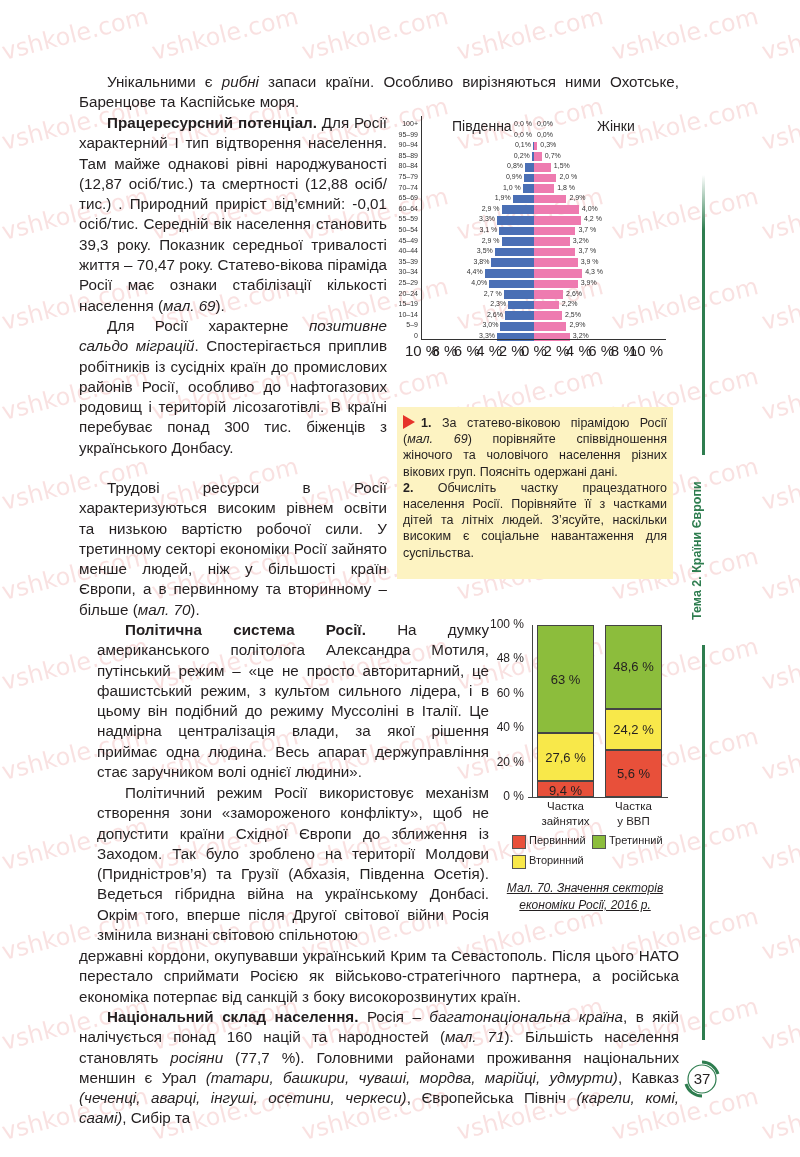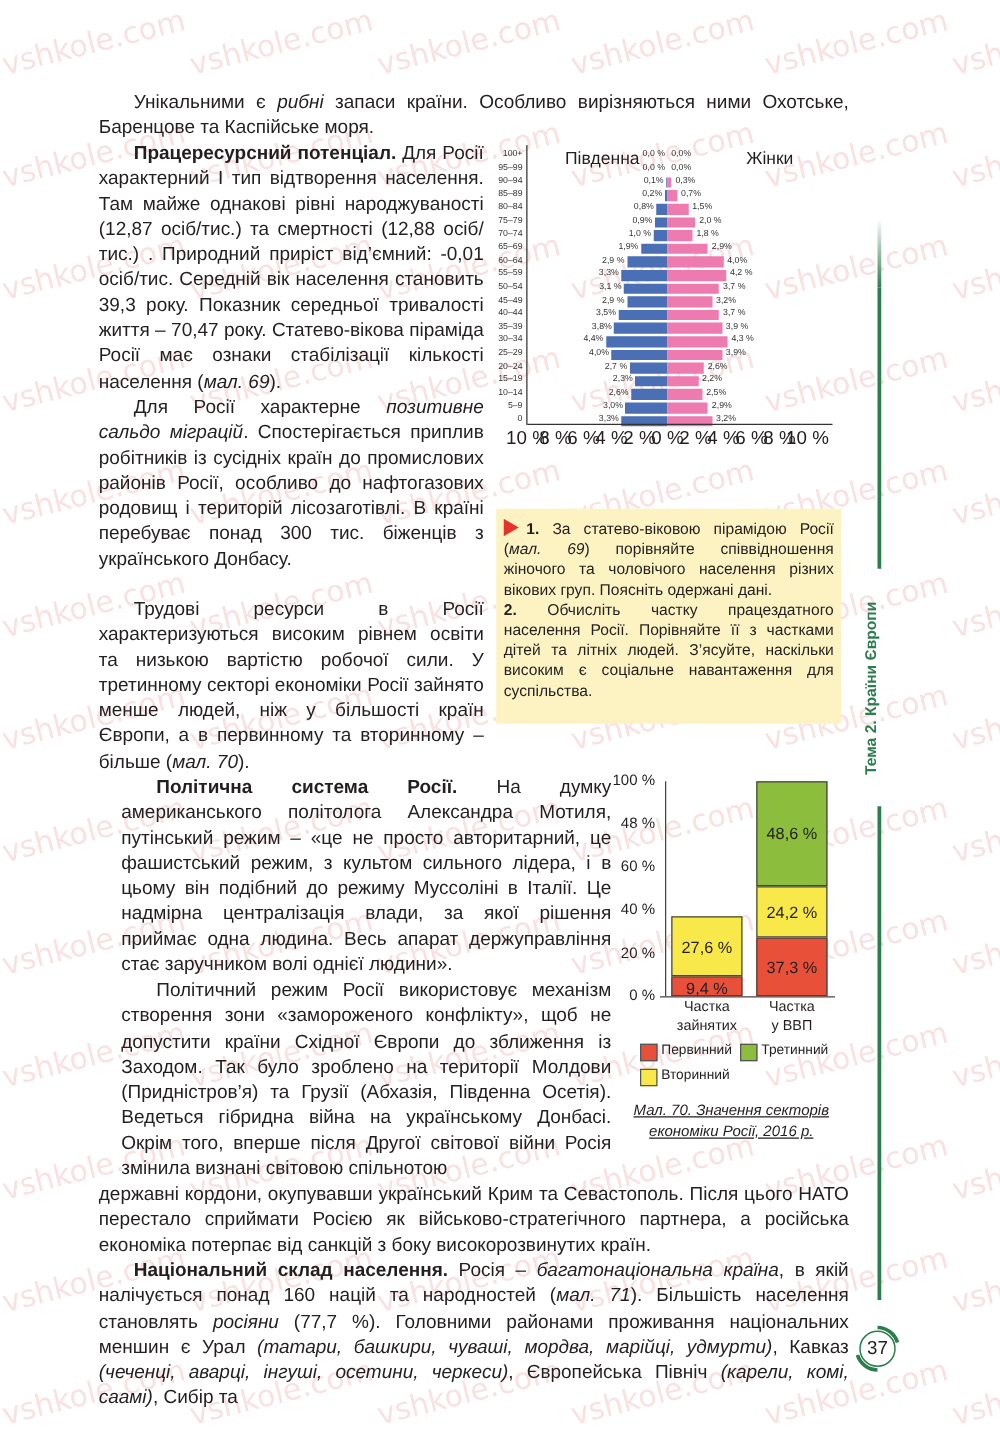--- a/index.html
+++ b/index.html
@@ -281,24 +281,27 @@
     <div class="yt" style="top: 144.6px;">20 %</div>
     <div class="yt" style="top: 179px;">0 %</div>
     <div style="position: absolute; left: 44px; top: 15px; width: 1px; height: 172px; background: rgb(68, 68, 68);"></div>
     <div style="position: absolute; left: 40px; top: 187px; width: 140px; height: 1px; background: rgb(68, 68, 68);"></div>
     <div class="seg" style="left: 49px; width: 57px; top: 170.832px; height: 16.168px; background: rgb(232, 80, 58); align-items: flex-end;">
       <span style="margin-bottom: -2px;">9,4 %</span>
     </div>
     <div class="seg" style="left: 49px; width: 57px; top: 123.36px; height: 47.472px; background: rgb(248, 232, 74);">
       <span>27,6 %</span>
     </div>
+    <div class="seg" style="left: 49px; width: 57px; top: 15px; height: 108.36px; background: rgb(140, 189, 60);">
+      <span>63 %</span>
+    </div>
     <div style="position: absolute; top: 190px; left: 49px; width: 57px; text-align: center; font-size: 11.5px;">Частка</div>
     <div style="position: absolute; top: 205px; left: 49px; width: 57px; text-align: center; font-size: 11.5px;">зайнятих</div>
     <div class="seg" style="left: 117px; width: 57px; top: 140.216px; height: 46.784px; background: rgb(232, 80, 58);">
-      <span>37,3 %</span>
+      <span>5,6 %</span>
     </div>
     <div class="seg" style="left: 117px; width: 57px; top: 98.592px; height: 41.624px; background: rgb(248, 232, 74);">
       <span>24,2 %</span>
     </div>
     <div class="seg" style="left: 117px; width: 57px; top: 15px; height: 83.592px; background: rgb(140, 189, 60);">
       <span>48,6 %</span>
     </div>
     <div style="position: absolute; top: 190px; left: 117px; width: 57px; text-align: center; font-size: 11.5px;">Частка</div>
     <div style="position: absolute; top: 205px; left: 117px; width: 57px; text-align: center; font-size: 11.5px;">у ВВП</div>
     <div class="leg-sw" style="left: 24px; top: 225px; background: rgb(232, 80, 58);"></div>

